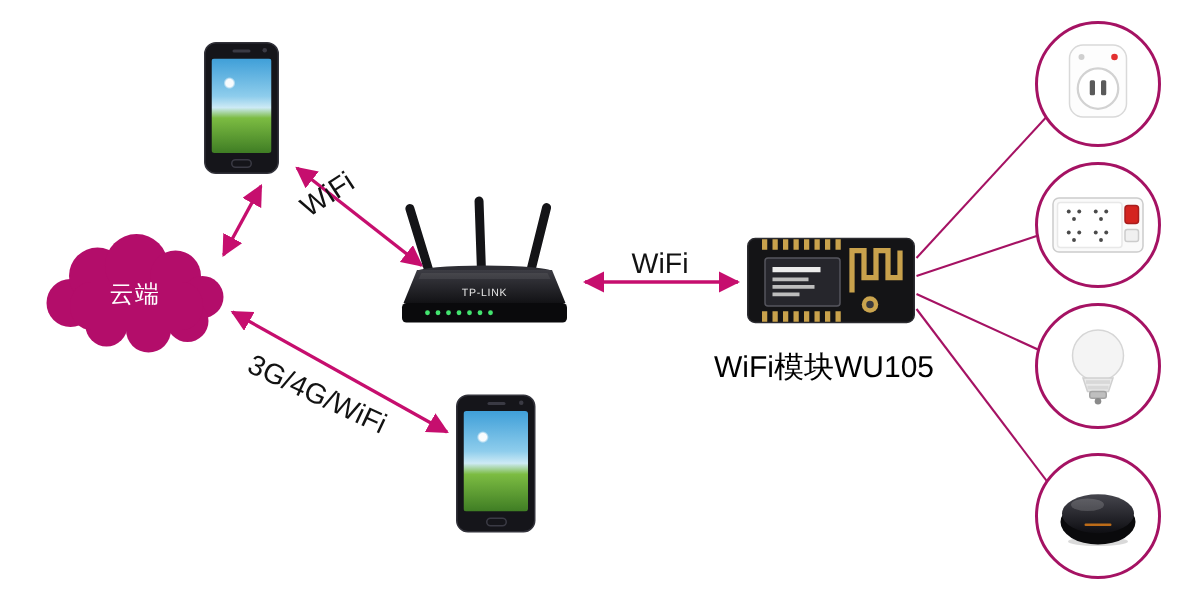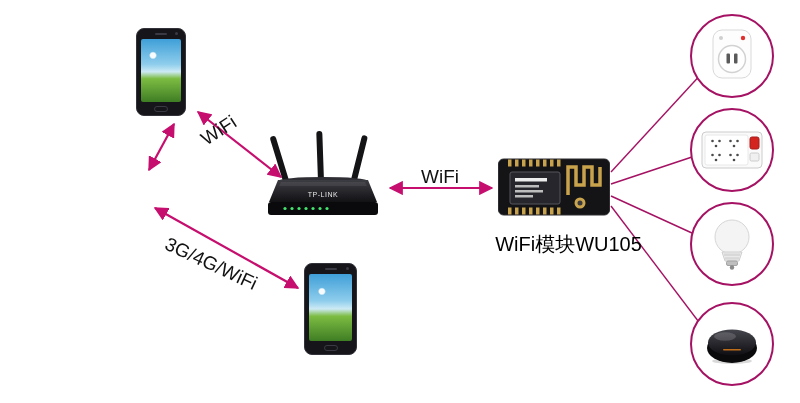--- a/index.html
+++ b/index.html
@@ -35,21 +35,21 @@
 
   
   .router{left:263px;top:120px;width:120px;height:100px;}
   .module{left:498px;top:155px;width:112px;height:64px;}
 
   
   .lbl{position:absolute;z-index:3;font-size:19px;color:#121212;white-space:nowrap;}
   .lbl-wifi-top{left:203px;top:130px;transform:rotate(-33deg);transform-origin:0 50%;}
   .lbl-3g{left:166px;top:232px;transform:rotate(25deg);transform-origin:0 50%;}
   .lbl-wifi-mid{left:421px;top:166px;}
-  .caption{position:absolute;z-index:3;left:476px;top:231px;width:185px;text-align:center;
+  .caption{position:absolute;z-index:3;left:476px;top:231px;width:185px;
     font-size:20px;color:#000;}
 
   
   .devcircle{
     position:absolute;left:690px;width:84px;height:84px;border-radius:50%;
     border:2px solid #a51263;background:#fff;box-sizing:border-box;z-index:2;
   }
   .devcircle svg{position:absolute;left:0;top:0;}
   .c1{top:14px;} .c2{top:108px;} .c3{top:202px;} .c4{top:302px;}
 </style>
@@ -71,20 +71,36 @@
       <line x1="390" y1="188" x2="492" y2="188" marker-start="url(#arr)" marker-end="url(#arr)"></line>
     </g>
     <g stroke="#a51263" stroke-width="1.4">
       <line x1="611" y1="172" x2="716" y2="58"></line>
       <line x1="611" y1="184" x2="716" y2="149"></line>
       <line x1="611" y1="196" x2="716" y2="244"></line>
       <line x1="611" y1="206" x2="714" y2="342"></line>
     </g>
   </svg>
 
+  <div class="node cloud">
+    <svg width="130" height="85" viewBox="0 0 130 85">
+      <g fill="#b30d6a">
+        <circle cx="22" cy="48" r="16"></circle>
+        <circle cx="40" cy="30" r="19"></circle>
+        <circle cx="66" cy="23" r="21"></circle>
+        <circle cx="92" cy="30" r="17"></circle>
+        <circle cx="110" cy="44" r="14"></circle>
+        <circle cx="100" cy="60" r="14"></circle>
+        <circle cx="74" cy="66" r="15"></circle>
+        <circle cx="46" cy="63" r="14"></circle>
+        <rect x="22" y="34" width="88" height="32" rx="14"></rect>
+      </g>
+    </svg>
+    <span class="cloud-label">云端</span>
+  </div>
 
   <div class="node phone phone-top">
     <div class="speaker"></div>
     <div class="camera"></div>
     <div class="screen"></div>
     <div class="homebtn"></div>
   </div>
 
   <div class="node phone phone-bottom">
     <div class="speaker"></div>

